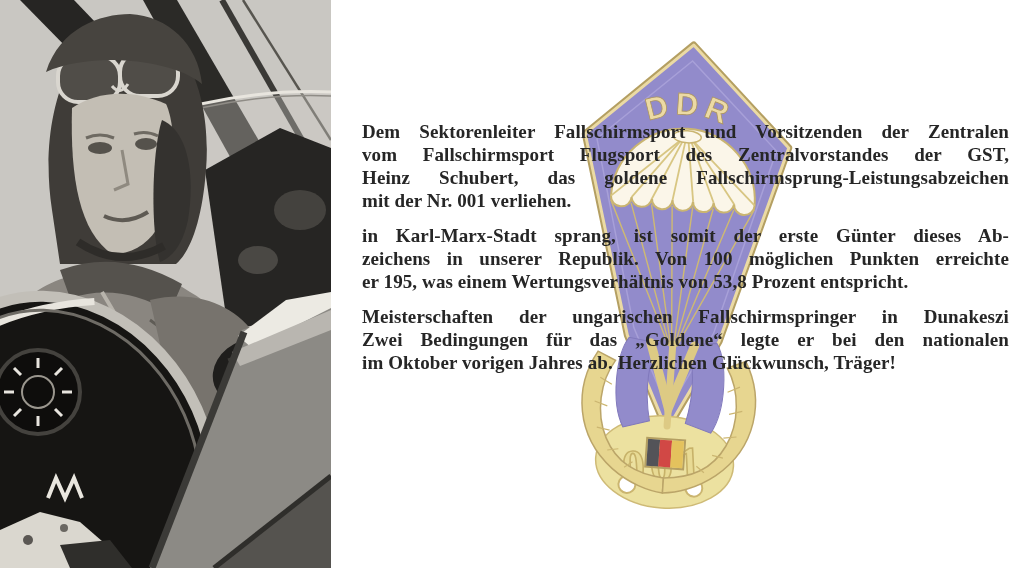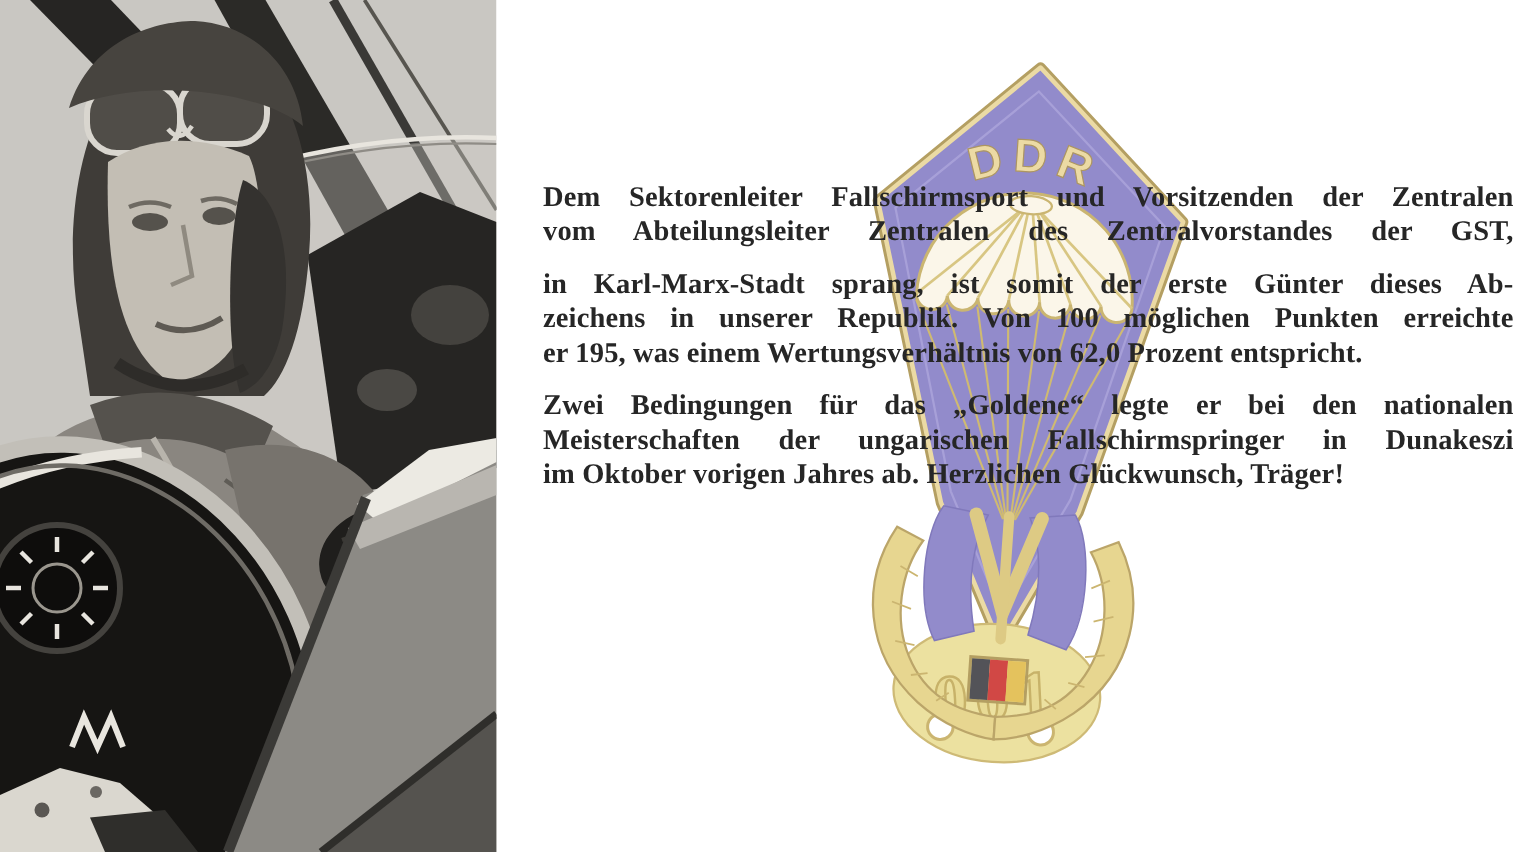--- a/index.html
+++ b/index.html
@@ -199,27 +199,29 @@
       <rect x="121" y="401" width="38" height="29" fill="none" stroke="#b09a5a" stroke-width="2"></rect>
       <rect x="122" y="402" width="12" height="27" fill="#4a4a50"></rect>
       <rect x="134" y="402" width="12" height="27" fill="#cf3f3c"></rect>
       <rect x="146" y="402" width="12" height="27" fill="#e3bf55"></rect>
     </g>
   </svg>
 
   <div class="article">
     <p>
       <span class="line" style="display:block">Dem Sektorenleiter Fallschirmsport und Vorsitzenden der Zentralen</span>
-      <span class="line" style="display:block">vom Abteilungsleiter Zentralen des Zentralvorstandes der GST,</span>
+      <span class="line" style="display:block">vom Fallschirmsport Flugsport des Zentralvorstandes der GST,</span>
+      <span class="line" style="display:block">Heinz Schubert, das goldene Fallschirmsprung-Leistungsabzeichen</span>
+      <span class="line last" style="display:block">mit der Nr. 001 verliehen.</span>
     </p>
     <p>
       <span class="line" style="display:block">in Karl-Marx-Stadt sprang, ist somit der erste Günter dieses Ab-</span>
       <span class="line" style="display:block">zeichens in unserer Republik. Von 100 möglichen Punkten erreichte</span>
-      <span class="line last" style="display:block">er 195, was einem Wertungsverhältnis von 62,0 Prozent entspricht.</span>
+      <span class="line last" style="display:block">er 195, was einem Wertungsverhältnis von 53,8 Prozent entspricht.</span>
     </p>
     <p>
+      <span class="line" style="display:block">Meisterschaften der ungarischen Fallschirmspringer in Dunakeszi</span>
       <span class="line" style="display:block">Zwei Bedingungen für das „Goldene“ legte er bei den nationalen</span>
-      <span class="line" style="display:block">Meisterschaften der ungarischen Fallschirmspringer in Dunakeszi</span>
       <span class="line last" style="display:block">im Oktober vorigen Jahres ab. Herzlichen Glückwunsch, Träger!</span>
     </p>
   </div>
 
 </div>
 
 </body></html>

